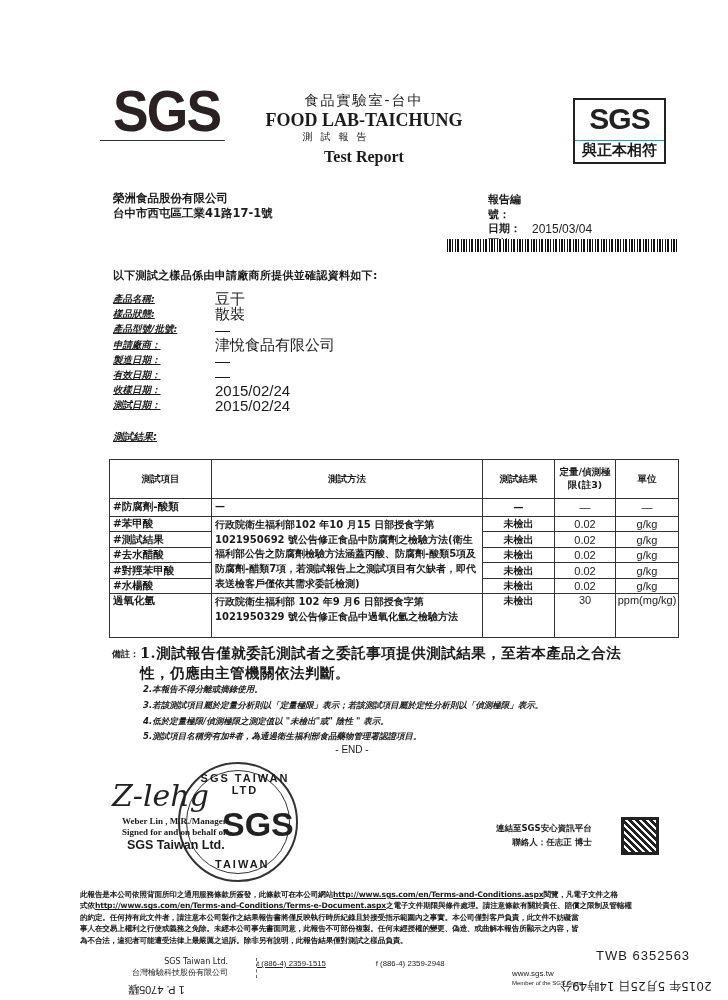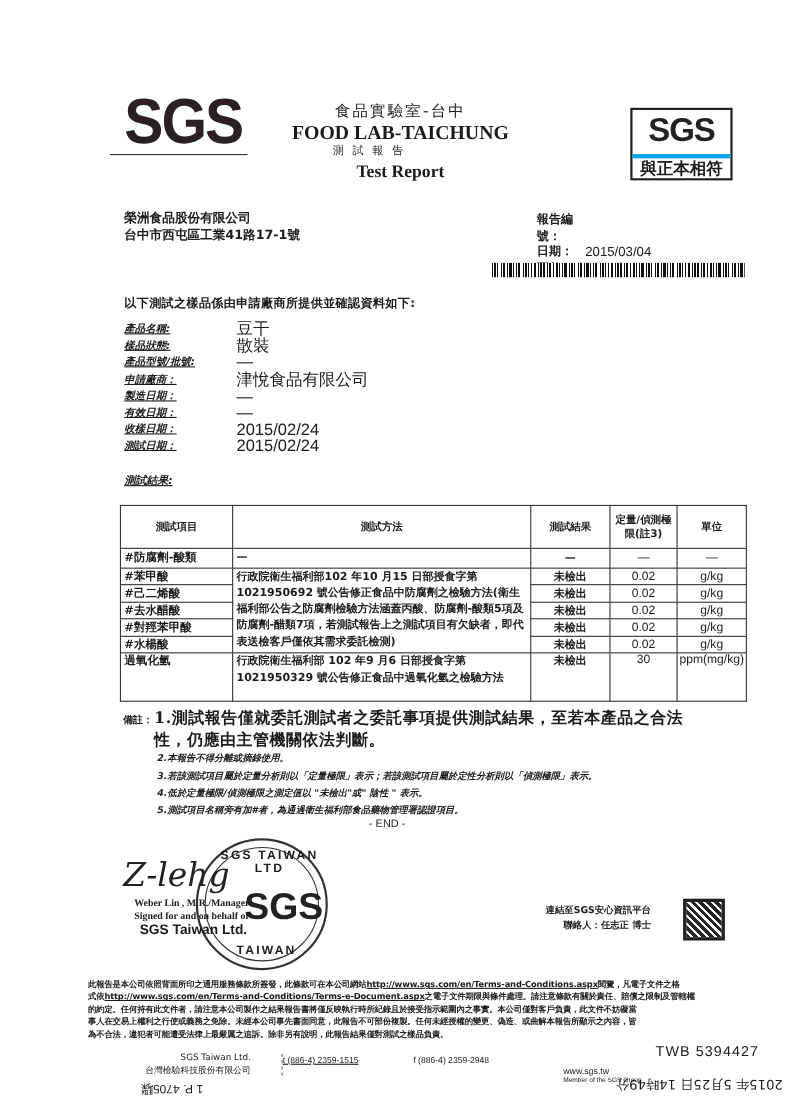--- a/index.html
+++ b/index.html
@@ -18,21 +18,21 @@
   .logo-rule { left: 100px; top: 140px; width: 125px; height: 1px; background: #333; }
   .lab-cn { left: 0; width: 728px; top: 92px; text-align: center; font-size: 14px; letter-spacing: 2px; }
   .lab-en { left: 0; width: 728px; top: 110px; text-align: center; font-family: "Liberation Serif", serif; font-weight: bold; font-size: 18px; }
   .rep-cn { left: 0; width: 677px; top: 130px; text-align: center; font-size: 10px; letter-spacing: 8px; }
   .rep-en { left: 0; width: 728px; top: 148px; text-align: center; font-family: "Liberation Serif", serif; font-weight: bold; font-size: 16px; }
 
   .stamp-box {
     left: 573px; top: 98px; width: 93px; height: 66px; border: 2px solid #222; box-sizing: border-box;
   }
   .stamp-logo { left: 0; top: 2px; width: 89px; text-align: center; font-family: "Liberation Sans", sans-serif; font-weight: bold; font-size: 30px; color:#222; letter-spacing:-1px; }
-  .stamp-text { left: 0; top: 40px; width: 89px; text-align: center; font-size: 15px; font-weight: bold; border-top: 4px solid #0ea5e9; }
+  .stamp-text { left: 0; top: 40px; width: 89px; text-align: center; font-size: 15px; font-weight: bold; border-top: 1px solid #0ea5e9; }
 
   
   .client { left: 113px; top: 191px; font-size: 11.5px; line-height: 15px; font-weight: bold; }
   .rep-info { left: 488px; top: 193px; font-size: 12px; line-height: 14.5px; }
   .rep-info .row { display: flex; }
   .rep-info .k { width: 44px; font-size: 11px; font-weight: bold; }
   .rep-info .v { font-family: "Liberation Sans", sans-serif; }
   .barcode {
     left: 447px; top: 239px; width: 230px; height: 13px;
     background: repeating-linear-gradient(90deg, #111 0 1px, #fff 1px 2px, #111 2px 4px, #fff 4px 5px, #111 5px 6px, #fff 6px 8px, #111 8px 9px, #fff 9px 10px, #111 10px 12px, #fff 12px 14px);
@@ -186,21 +186,21 @@
     <td class="unit">—</td>
   </tr>
   <tr>
     <td class="item">#苯甲酸</td>
     <td class="method" rowspan="5">行政院衛生福利部102 年10 月15 日部授食字第1021950692 號公告修正食品中防腐劑之檢驗方法(衛生福利部公告之防腐劑檢驗方法涵蓋丙酸、防腐劑-酸類5項及防腐劑-醋類7項，若測試報告上之測試項目有欠缺者，即代表送檢客戶僅依其需求委託檢測)</td>
     <td class="res">未檢出</td>
     <td class="num">0.02</td>
     <td class="unit">g/kg</td>
   </tr>
   <tr>
-    <td class="item">#己二烯酸</td>
+    <td class="item">#測試結果</td>
     <td class="res">未檢出</td>
     <td class="num">0.02</td>
     <td class="unit">g/kg</td>
   </tr>
   <tr>
     <td class="item">#去水醋酸</td>
     <td class="res">未檢出</td>
     <td class="num">0.02</td>
     <td class="unit">g/kg</td>
   </tr>
@@ -253,21 +253,21 @@
 <div class="abs qr"></div>
 
 <div class="abs disclaimer">
   <div><span>此報告是本公司依照背面所印之通用服務條款所簽發，此條款可在本公司網站</span><span class="link">http://www.sgs.com/en/Terms-and-Conditions.aspx</span><span>閱覽，凡電子文件之格</span></div>
   <div><span>式依</span><span class="link">http://www.sgs.com/en/Terms-and-Conditions/Terms-e-Document.aspx</span><span>之電子文件期限與條件處理。請注意條款有關於責任、賠償之限制及管轄權</span></div>
   <div>的約定。任何持有此文件者，請注意本公司製作之結果報告書將僅反映執行時所紀錄且於接受指示範圍內之事實。本公司僅對客戶負責，此文件不妨礙當</div>
   <div>事人在交易上權利之行使或義務之免除。未經本公司事先書面同意，此報告不可部份複製。任何未經授權的變更、偽造、或曲解本報告所顯示之內容，皆</div>
   <div>為不合法，違犯者可能遭受法律上最嚴厲之追訴。除非另有說明，此報告結果僅對測試之樣品負責。</div>
 </div>
 
-<div class="abs twb">TWB 5394427</div>
+<div class="abs twb">TWB 6352563</div>
 <div class="abs addr-left">
   <div>SGS Taiwan Ltd.</div>
   <div>台灣檢驗科技股份有限公司</div>
 </div>
 <div class="abs vline"></div>
 <div class="abs addr-mid">
   <div><span class="t">t (886-4) 2359-1515</span>&nbsp;&nbsp;&nbsp;&nbsp;&nbsp;&nbsp;&nbsp;&nbsp;&nbsp;&nbsp;&nbsp;&nbsp;&nbsp;&nbsp;&nbsp;&nbsp;&nbsp;&nbsp;&nbsp;&nbsp;&nbsp;&nbsp;&nbsp;<span>f (886-4) 2359-2948</span></div>
 </div>
 <div class="abs www">www.sgs.tw</div>
 <div class="abs member">Member of the SGS Group</div>

